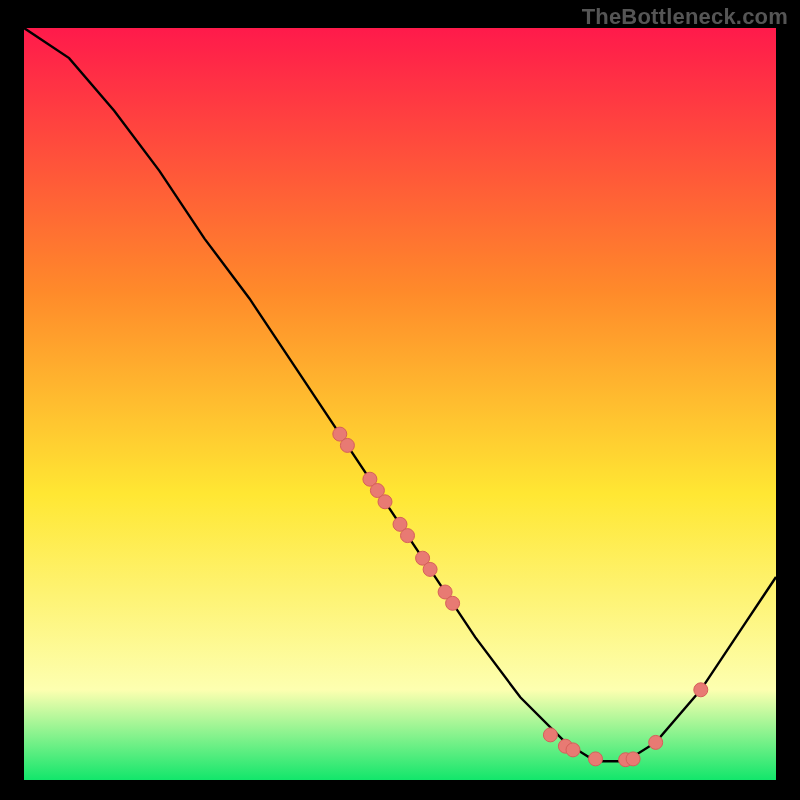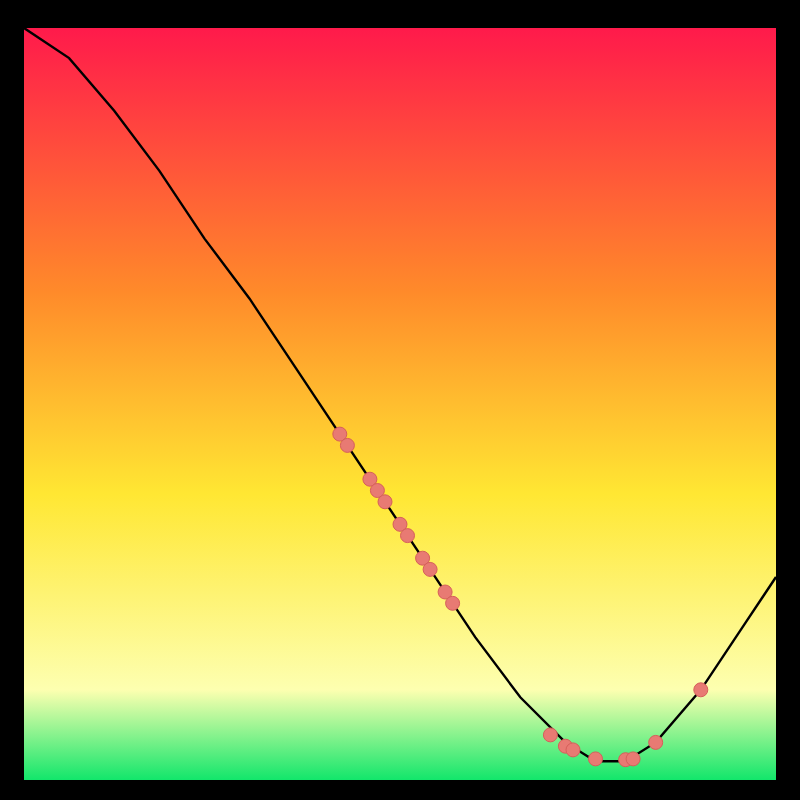--- a/index.html
+++ b/index.html
@@ -34,20 +34,21 @@
     top: 28px;
     width: 752px;
     height: 752px;
   }
   svg { display: block; }
 </style>
 </head>
 <body>
 
 <div class="frame">
+  <div class="watermark">TheBottleneck.com</div>
 
   <div class="plot">
     <svg id="chart-svg" width="752" height="752" viewBox="0 0 752 752">
       <defs>
         <linearGradient id="bg-grad" x1="0" y1="0" x2="0" y2="1">
           <stop id="g0" offset="0%" stop-color="#ff1a4b"></stop>
           <stop id="g1" offset="35%" stop-color="#ff8a2a"></stop>
           <stop id="g2" offset="62%" stop-color="#ffe733"></stop>
           <stop id="g3" offset="88%" stop-color="#fdffb0"></stop>
           <stop id="g4" offset="100%" stop-color="#12e66b"></stop>

